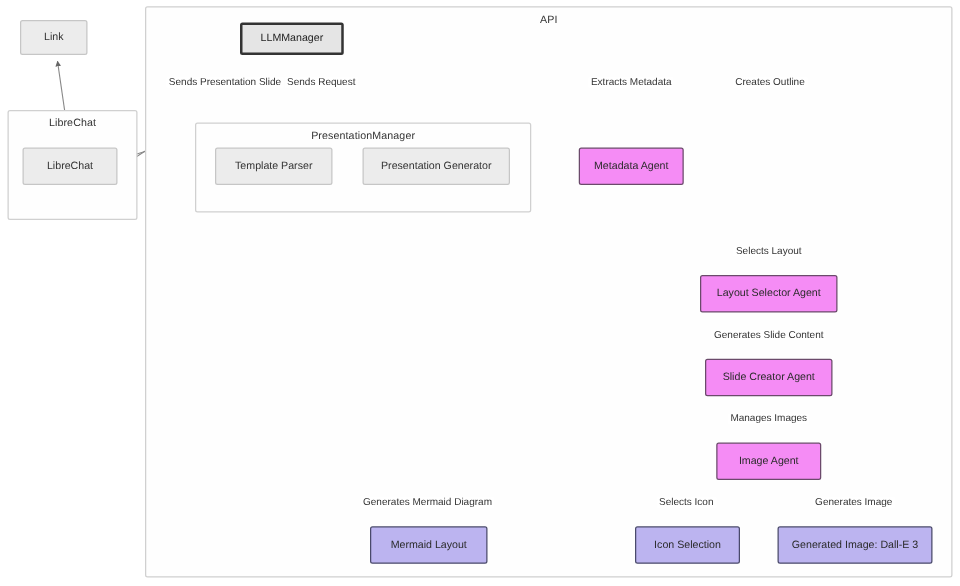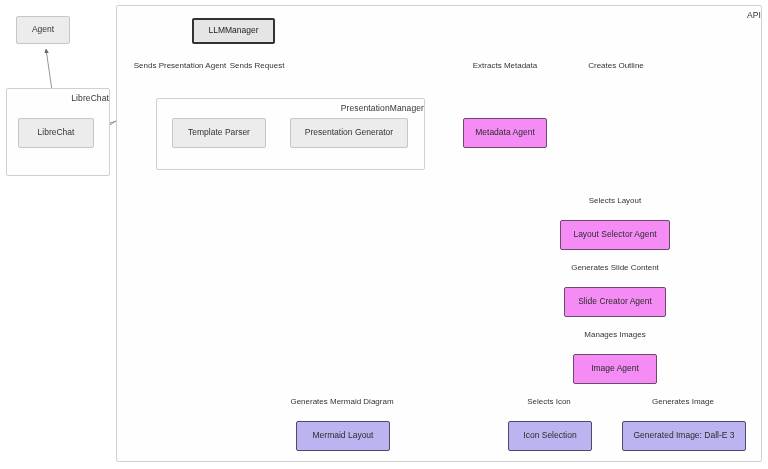--- a/index.html
+++ b/index.html
@@ -16,21 +16,21 @@
   .cluster{
     position:absolute;
     background:#fefefe;
     border:1px solid #d0d0d0;
     border-radius:2px;
     box-sizing:border-box;
   }
   .cluster-label{
     position:absolute;
     top:4px;left:0;width:100%;
-    text-align:right;
+    text-align:center;
     font-size:8.5px;
     color:#333333;
     letter-spacing:.1px;
     white-space:nowrap;
   }
 
   
   .node{
     position:absolute;
     box-sizing:border-box;
@@ -119,21 +119,21 @@
   </div>
 
   <div class="cluster" style="left:6px;top:88px;width:104px;height:88px;">
     <div class="cluster-label">LibreChat</div>
   </div>
 
   <div class="cluster" style="left:156px;top:98px;width:269px;height:72px;">
     <div class="cluster-label">PresentationManager</div>
   </div>
 
-  <div class="node grey" style="left:16px;top:16px;width:54px;height:28px;">Agent</div>
+  <div class="node grey" style="left:16px;top:16px;width:54px;height:28px;">Link</div>
 
   <div class="node grey" style="left:18px;top:118px;width:76px;height:30px;">LibreChat</div>
 
   <div class="node white" style="left:192px;top:18px;width:83px;height:26px;">LLMManager</div>
 
   <div class="node grey" style="left:172px;top:118px;width:94px;height:30px;">Template Parser</div>
 
   <div class="node grey" style="left:290px;top:118px;width:118px;height:30px;">Presentation Generator</div>
 
   <div class="node magenta" style="left:463px;top:118px;width:84px;height:30px;">Metadata Agent</div>
@@ -144,21 +144,21 @@
   <div class="node magenta" style="left:564px;top:287px;width:102px;height:30px;">Slide Creator Agent</div>
 
   <div class="node magenta" style="left:573px;top:354px;width:84px;height:30px;">Image Agent</div>
 
   <div class="node periwinkle" style="left:296px;top:421px;width:94px;height:30px;">Mermaid Layout</div>
 
   <div class="node periwinkle" style="left:508px;top:421px;width:84px;height:30px;">Icon Selection</div>
 
   <div class="node periwinkle" style="left:622px;top:421px;width:124px;height:30px;">Generated Image: Dall-E 3</div>
 
-  <div class="elabel" style="left:180px;top:66px;">Sends Presentation Agent</div>
+  <div class="elabel" style="left:180px;top:66px;">Sends Presentation Slide</div>
   <div class="elabel" style="left:257px;top:66px;">Sends Request</div>
   <div class="elabel" style="left:505px;top:66px;">Extracts Metadata</div>
   <div class="elabel" style="left:616px;top:66px;">Creates Outline</div>
   <div class="elabel" style="left:615px;top:201px;">Selects Layout</div>
   <div class="elabel" style="left:615px;top:268px;">Generates Slide Content</div>
   <div class="elabel" style="left:615px;top:335px;">Manages Images</div>
   <div class="elabel" style="left:342px;top:402px;">Generates Mermaid Diagram</div>
   <div class="elabel" style="left:549px;top:402px;">Selects Icon</div>
   <div class="elabel" style="left:683px;top:402px;">Generates Image</div>
 

